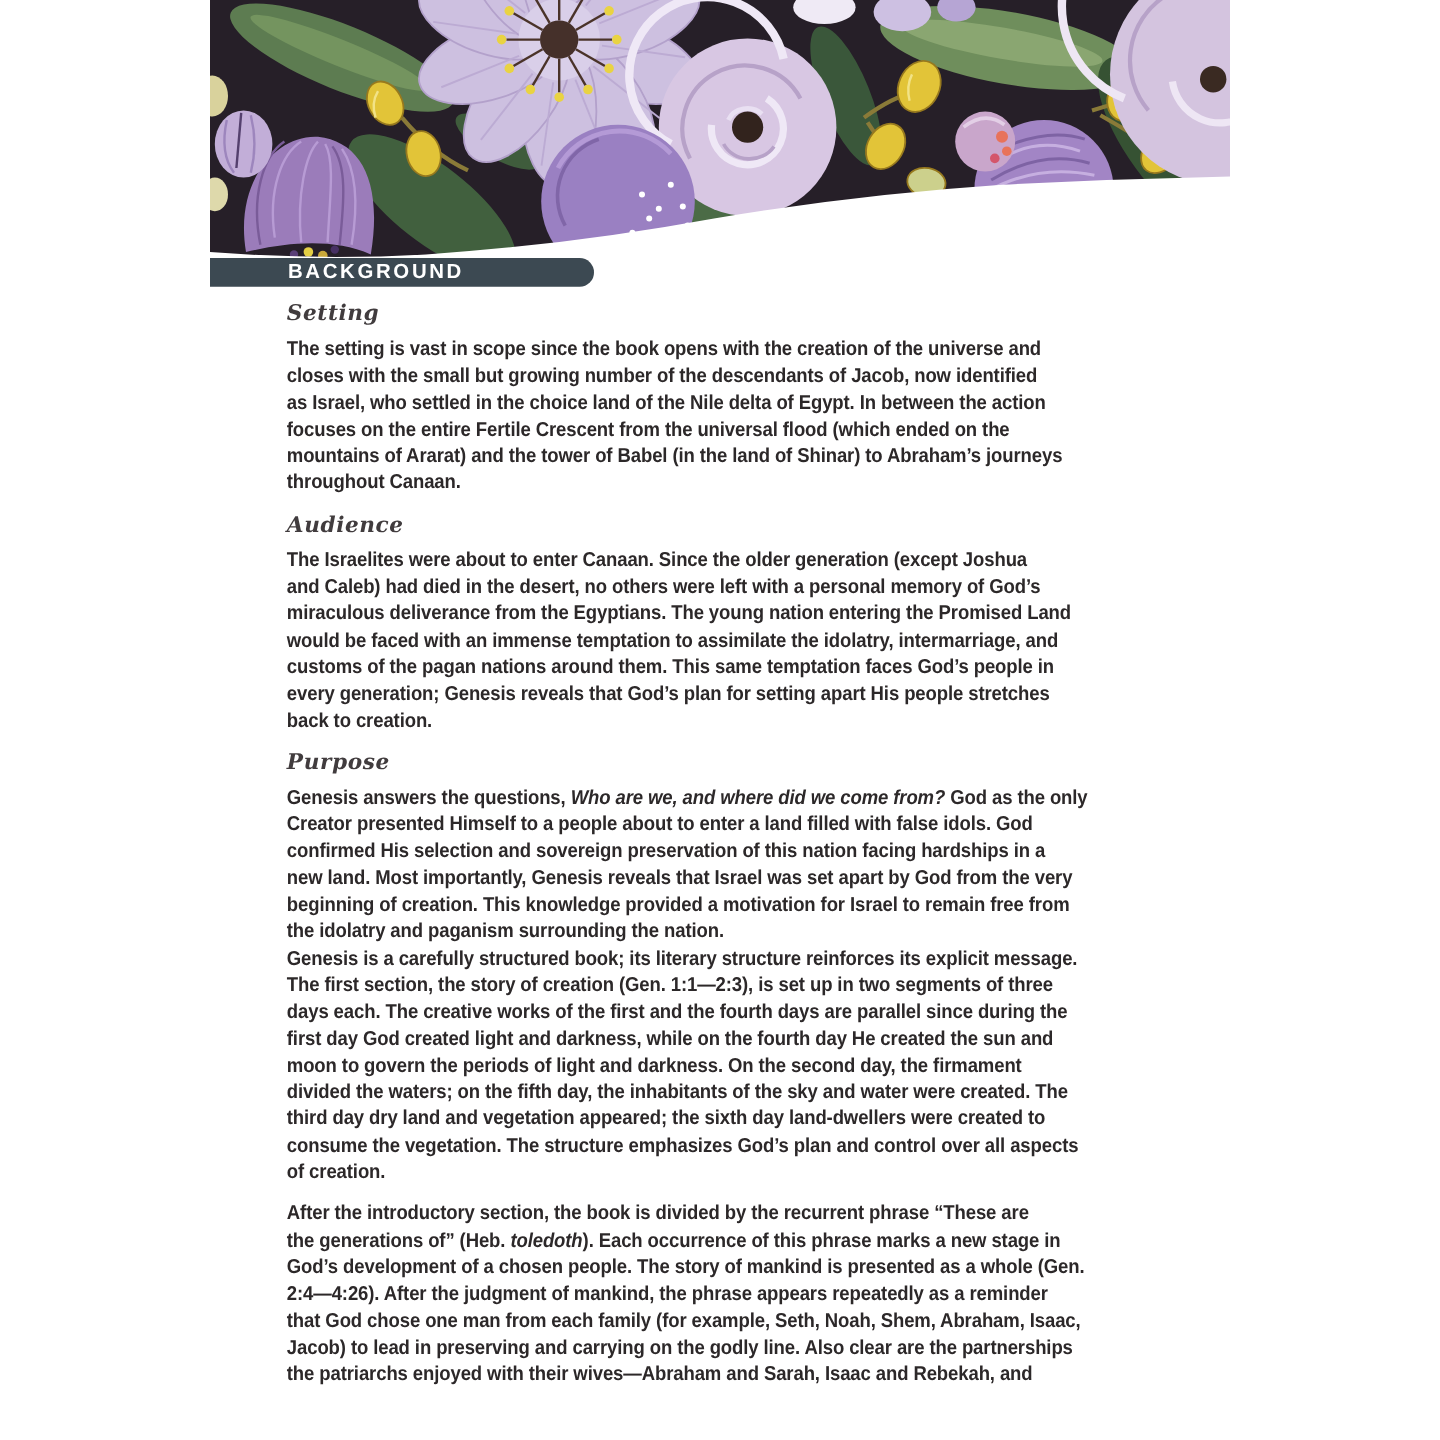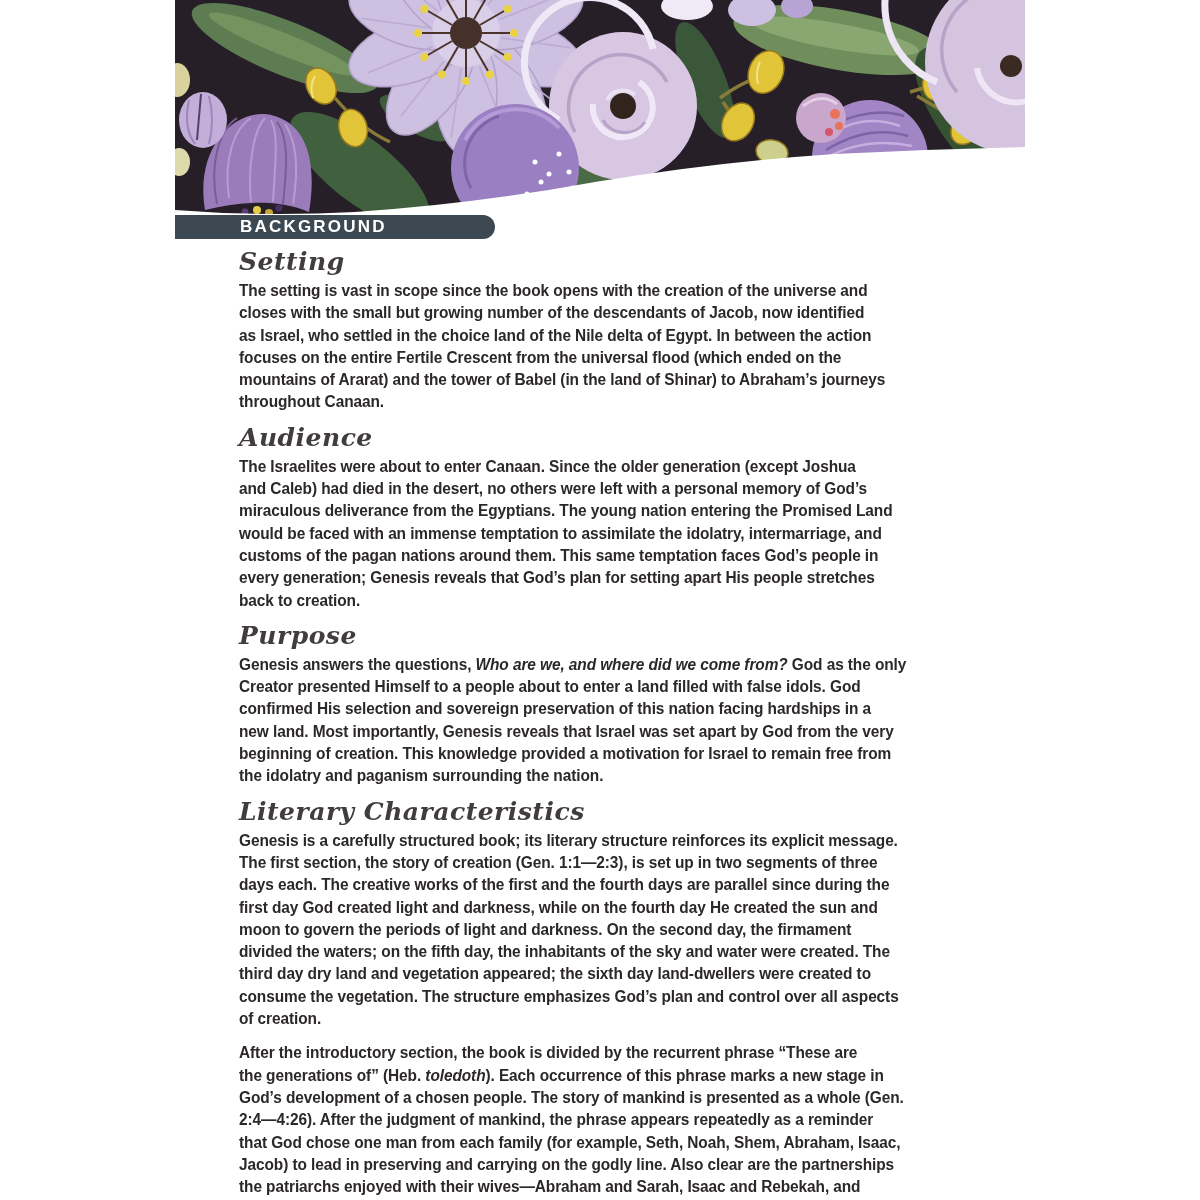--- a/index.html
+++ b/index.html
@@ -13,21 +13,21 @@
 
   
   .bar{position:absolute;left:175px;top:215px;width:320px;height:24px;
        background:#3c4952;border-radius:0 12px 12px 0;}
   .bar span{display:block;padding-left:65px;line-height:24px;
        font-size:17px;font-weight:700;letter-spacing:2.2px;color:#ffffff;}
 
   
   .content{position:absolute;left:239px;top:246px;width:900px;}
   .script{font-family:"DejaVu Serif",serif;font-style:italic;font-weight:600;
-       font-size:25px;line-height:31px;color:#413c3e;margin:0 0 3px;padding-top:8px;
+       font-size:18px;line-height:31px;color:#413c3e;margin:0 0 3px;padding-top:8px;
        letter-spacing:0.5px;}
   .sec:first-child .script{padding-top:0;}
   .para{margin:0;white-space:pre-line;width:880px;
        font-weight:700;font-size:16.8px;line-height:22.3px;letter-spacing:-0.1px;
        color:#2c2829;transform:scaleX(0.92);transform-origin:0 0;}
   .para + .para{margin-top:12px;}
   .it{font-style:italic;}
 </style>
 </head>
 <body>
@@ -287,21 +287,20 @@
           <p class="para"><span>Genesis answers the questions, </span><span class="it">Who are we, and where did we come from?</span><span> God as the only
 Creator presented Himself to a people about to enter a land filled with false idols. God
 confirmed His selection and sovereign preservation of this nation facing hardships in a
 new land. Most importantly, Genesis reveals that Israel was set apart by God from the very
 beginning of creation. This knowledge provided a motivation for Israel to remain free from
 the idolatry and paganism surrounding the nation.</span></p>
         </div>
   </section>
 
   <section class="sec">
-    <h2 class="script">Literary Characteristics</h2>
     <div class="paras">
           <p class="para"><span>Genesis is a carefully structured book; its literary structure reinforces its explicit message.
 The first section, the story of creation (Gen. 1:1—2:3), is set up in two segments of three
 days each. The creative works of the first and the fourth days are parallel since during the
 first day God created light and darkness, while on the fourth day He created the sun and
 moon to govern the periods of light and darkness. On the second day, the firmament
 divided the waters; on the fifth day, the inhabitants of the sky and water were created. The
 third day dry land and vegetation appeared; the sixth day land-dwellers were created to
 consume the vegetation. The structure emphasizes God’s plan and control over all aspects
 of creation.</span></p>

